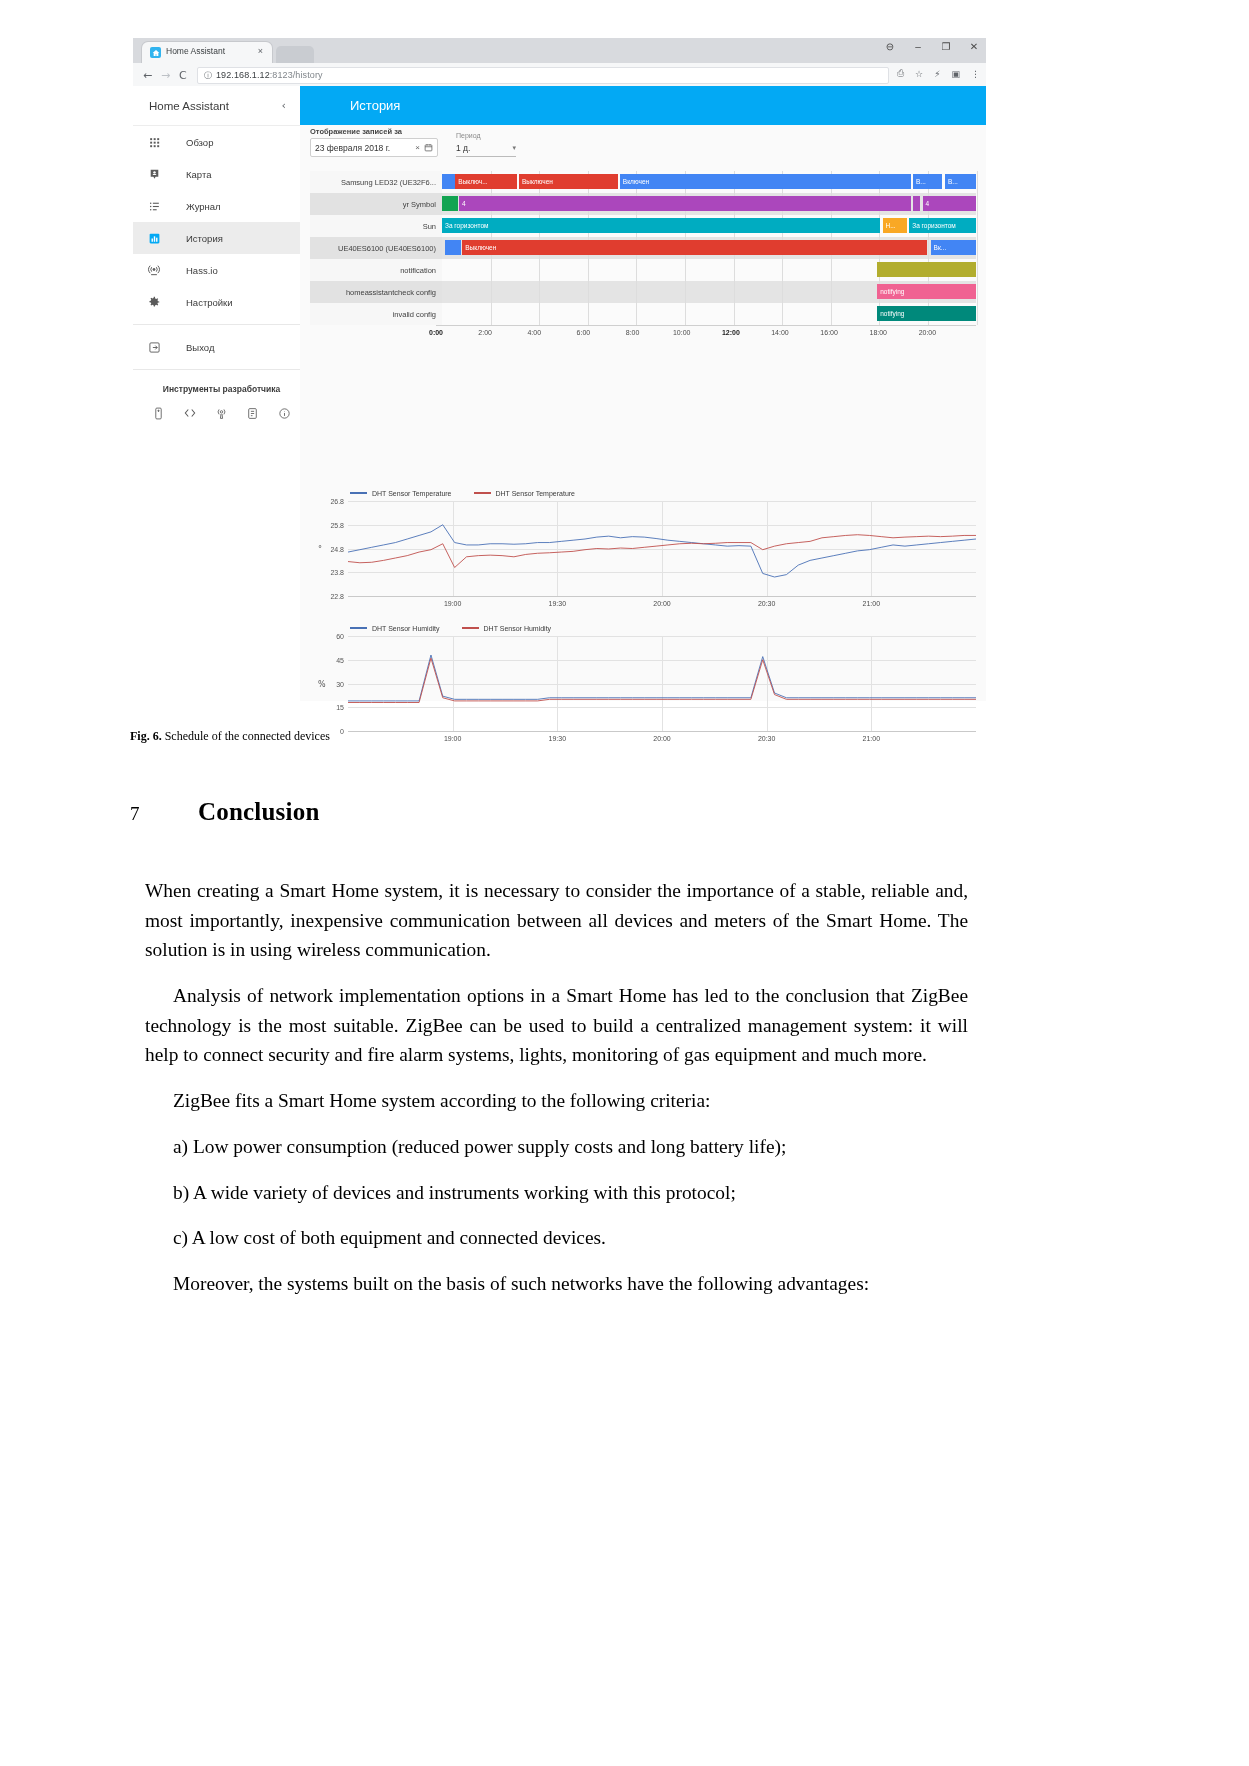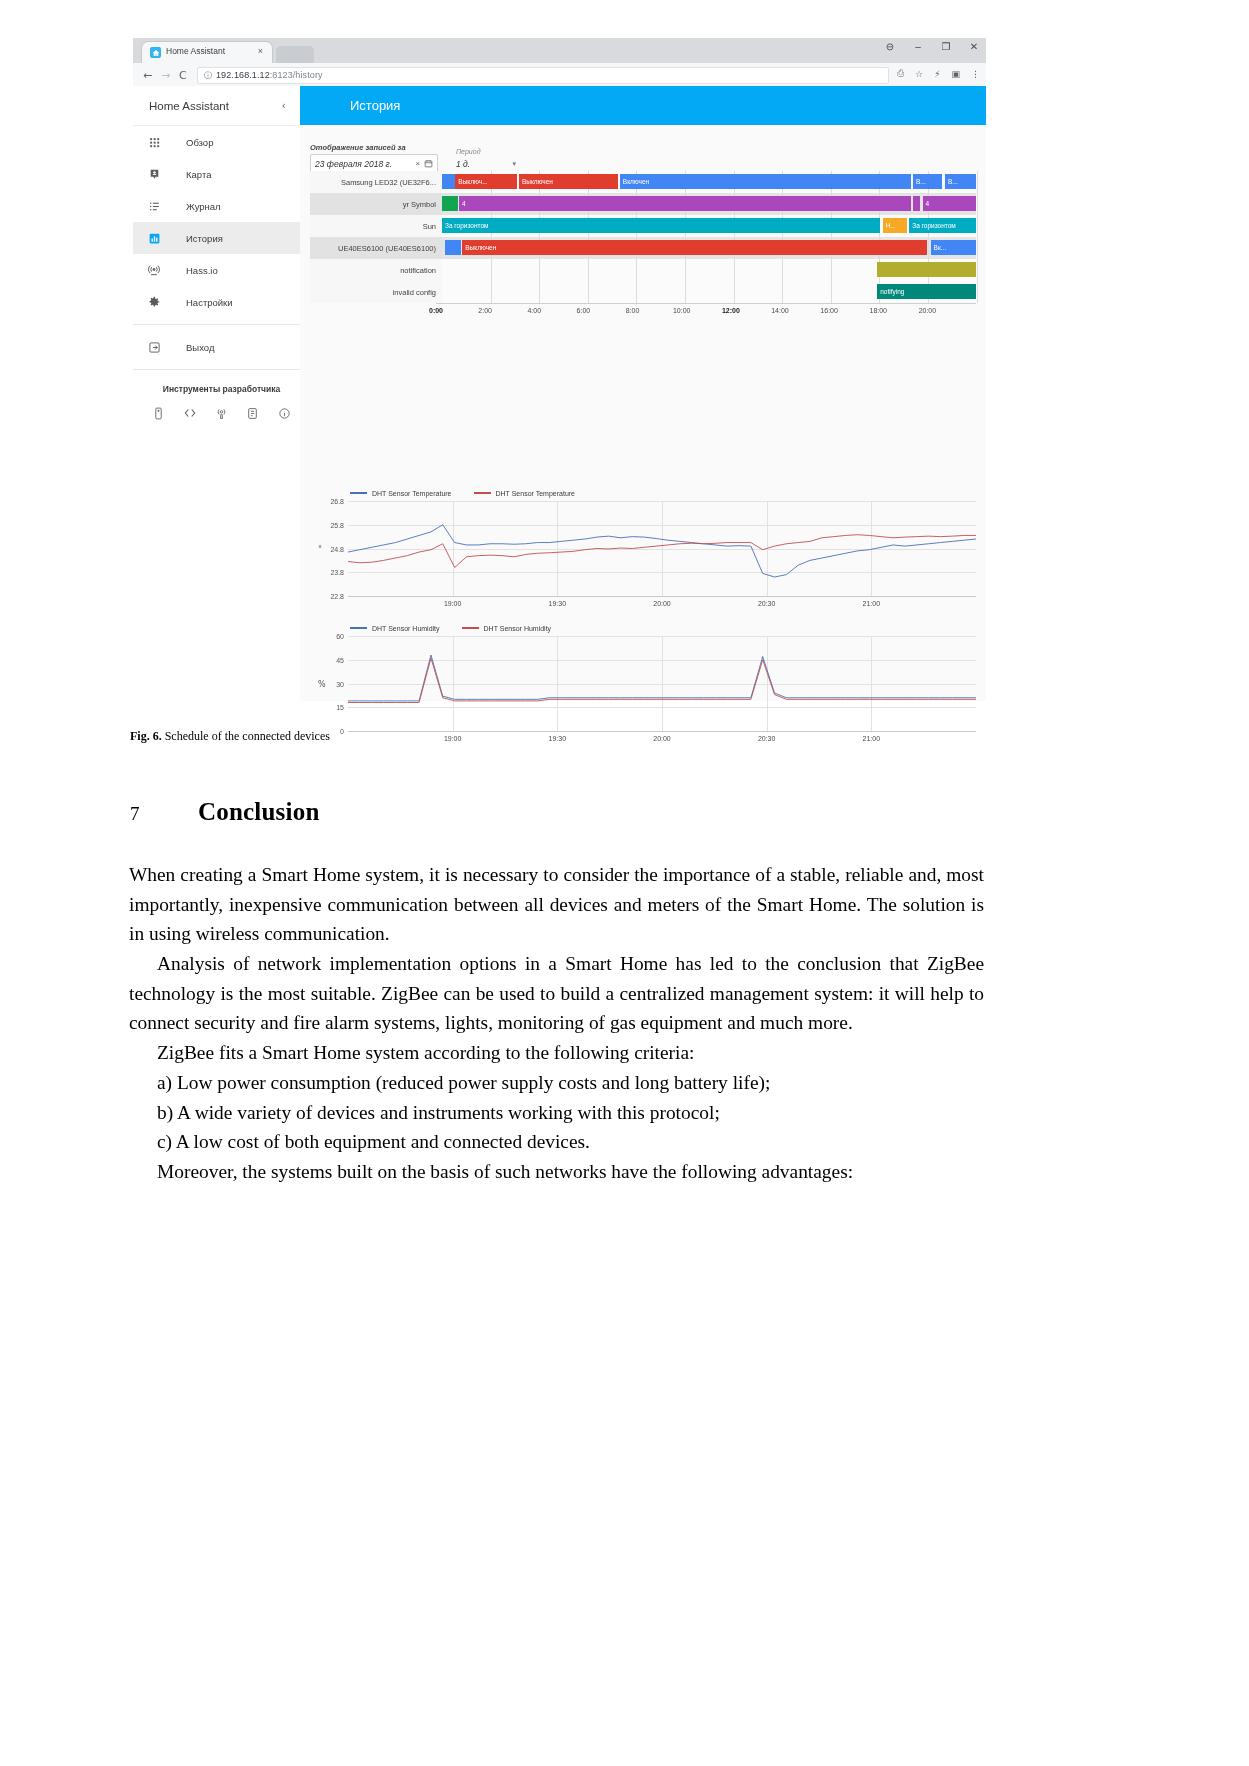--- a/index.html
+++ b/index.html
@@ -49,21 +49,21 @@
   .sb-sep{height:1px;background:#e8e8e8;margin:6px 0;}
   .sb-sect{font-family:"Liberation Sans",sans-serif;font-size:8.5px;font-weight:bold;color:#3b3b3b;padding:8px 0 6px 10px;text-align:center;}
   .sb-tools{display:flex;gap:0;padding-left:10px;}
   .sb-tool{width:33px;height:26px;display:flex;align-items:center;justify-content:center;color:#5b5b5b;}
 
   .content{position:absolute;left:167px;top:0;width:686px;height:615px;background:#f3f3f3;}
   .toolbar{height:39px;background:#03a9f4;display:flex;align-items:center;padding-left:50px;}
   .toolbar-title{font-family:"Liberation Sans",sans-serif;font-size:13px;color:#fff;}
 
   .panel{position:absolute;left:0;top:39px;width:686px;height:576px;background:#fafafa;}
-  .pickers{display:flex;align-items:flex-end;gap:18px;padding:18px 0 0 10px;font-style:italic;}
+  .pickers{display:flex;align-items:flex-end;gap:18px;padding:2px 0 0 10px;}
   .pick-lab{font-family:"Liberation Sans",sans-serif;font-size:7.5px;font-weight:bold;color:#444;margin-bottom:2px;}
   .pick-lab2{font-family:"Liberation Sans",sans-serif;font-size:7px;color:#8a8a8a;margin-bottom:1px;}
   .pick-field{width:118px;height:17px;border:1px solid #cfcfcf;background:#fff;border-radius:2px;
        display:flex;align-items:center;padding:0 4px;gap:4px;}
   .pick-val{font-family:"Liberation Sans",sans-serif;font-size:8.5px;color:#333;flex:1;white-space:nowrap;}
   .pick-x{font-family:"Liberation Sans",sans-serif;font-size:8px;color:#666;}
   .pick-cal{color:#5b5b5b;display:flex;}
   .period{width:60px;}
   .period-field{border:none;border-bottom:1px solid #bbb;height:16px;display:flex;align-items:center;justify-content:space-between;}
   .period-val{font-family:"Liberation Sans",sans-serif;font-size:8.5px;color:#333;}
@@ -103,21 +103,21 @@
   .xaxis span{position:absolute;top:3px;transform:translateX(-50%);font-family:"Liberation Sans",sans-serif;font-size:7px;color:#4b4b4b;}
   .yunit{position:absolute;left:8px;top:50%;transform:translateY(-50%);font-family:"DejaVu Sans",sans-serif;font-size:8px;color:#555;}
 
   
   .cap{position:absolute;left:130px;top:728px;width:870px;font-size:12px;line-height:1.35;}
   .cap b{font-weight:bold;}
   .h2{position:absolute;left:130px;top:798px;width:870px;}
   .h2 .num{display:inline-block;width:68px;font-size:19px;}
   .h2 .txt{font-size:25px;font-weight:bold;letter-spacing:.2px;}
   .body{position:absolute;left:129px;top:860px;width:855px;font-size:19.4px;line-height:1.53;text-align:justify;}
-  .body p{margin:0;}
+  .body p{margin:16px;}
   .body p.ind{text-indent:28px;}
 </style>
 </head>
 <body>
 
 <div class="shot">
 
   <div class="chrome-topbar">
     <div class="tabstrip">
       <div class="tab">
@@ -410,20 +410,39 @@
                     <i style="left:54.599999999999994%"></i>
                     <i style="left:63.699999999999996%"></i>
                     <i style="left:72.8%"></i>
                     <i style="left:81.89999999999999%"></i>
                     <i style="left:91%"></i>
                     <i style="left:100.1%"></i>
                   </div>
                   <div class="seg" style="left:81.5%;width:18.5%;background:#b2ad2e"></div>
                 </div>
               </div>
+              <div class="tl-row even">
+                <div class="tl-label">homeassistantcheck config</div>
+                <div class="tl-track">
+                  <div class="tl-grid">
+                    <i style="left:9.1%"></i>
+                    <i style="left:18.2%"></i>
+                    <i style="left:27.299999999999997%"></i>
+                    <i style="left:36.4%"></i>
+                    <i style="left:45.5%"></i>
+                    <i style="left:54.599999999999994%"></i>
+                    <i style="left:63.699999999999996%"></i>
+                    <i style="left:72.8%"></i>
+                    <i style="left:81.89999999999999%"></i>
+                    <i style="left:91%"></i>
+                    <i style="left:100.1%"></i>
+                  </div>
+                  <div class="seg" style="left:81.5%;width:18.5%;background:#f06292">notifying</div>
+                </div>
+              </div>
               <div class="tl-row odd">
                 <div class="tl-label">invalid config</div>
                 <div class="tl-track">
                   <div class="tl-grid">
                     <i style="left:9.1%"></i>
                     <i style="left:18.2%"></i>
                     <i style="left:27.299999999999997%"></i>
                     <i style="left:36.4%"></i>
                     <i style="left:45.5%"></i>
                     <i style="left:54.599999999999994%"></i>

